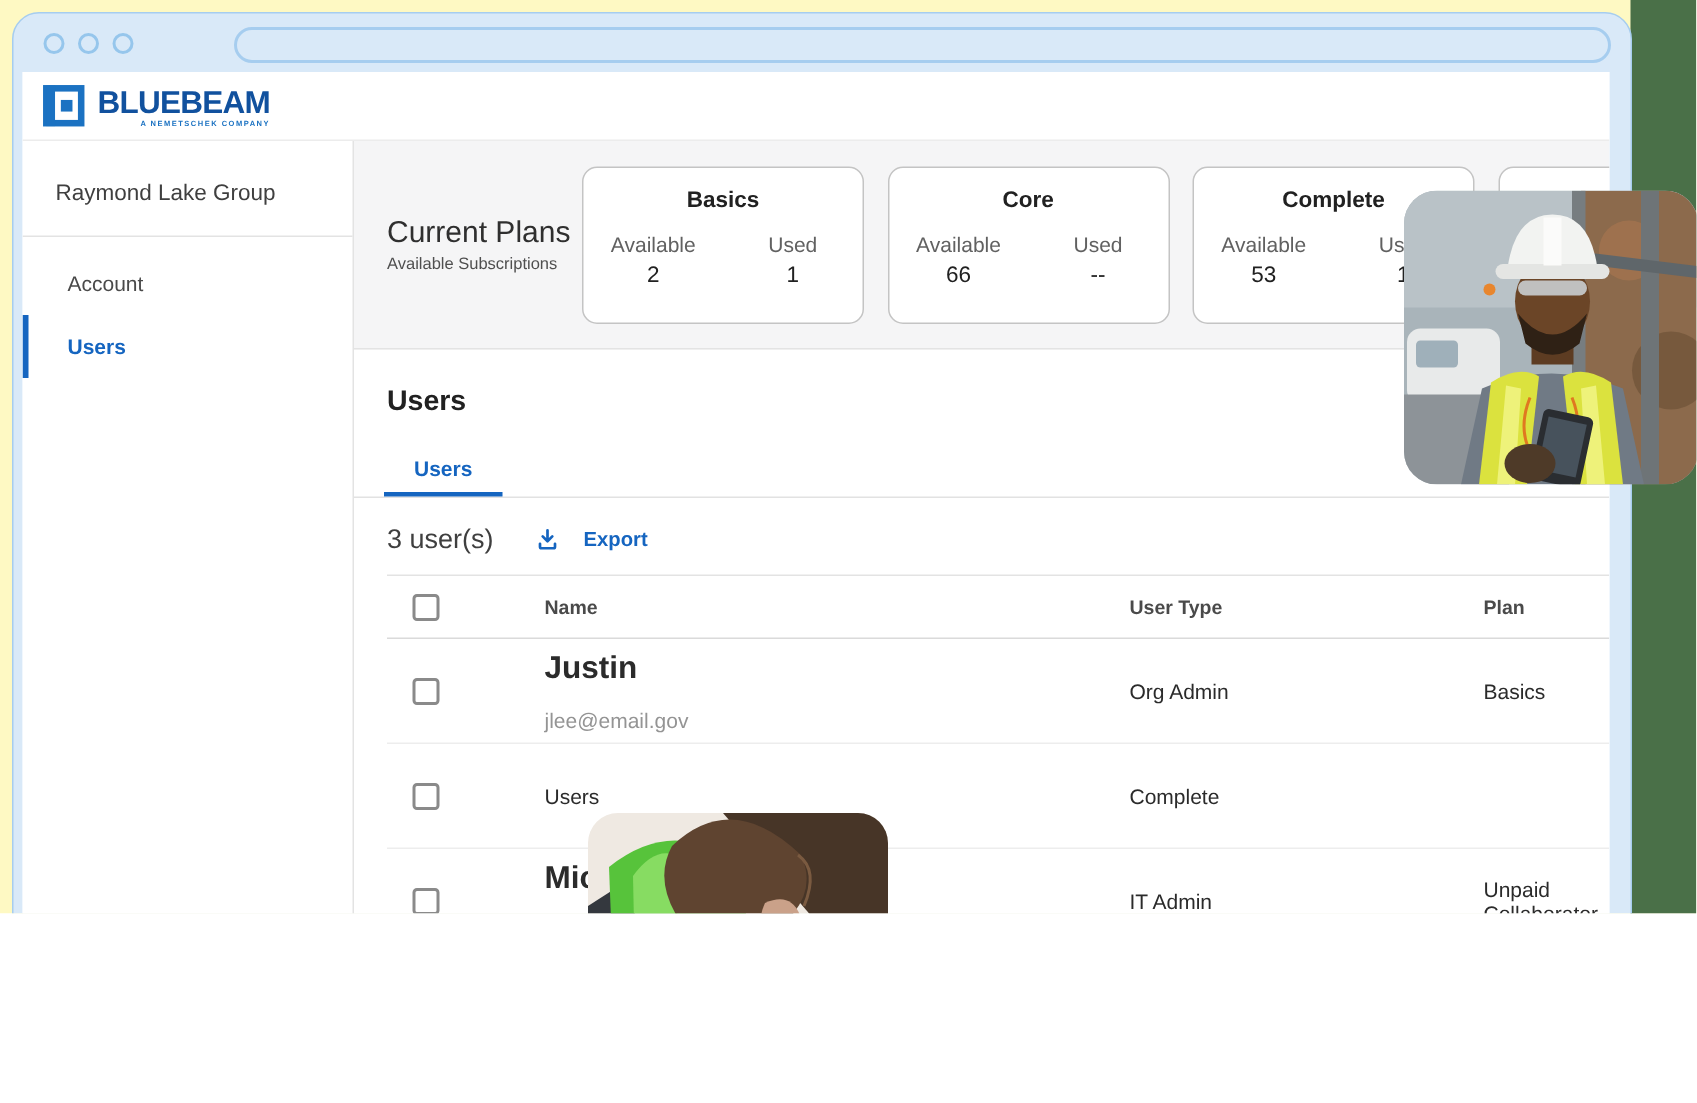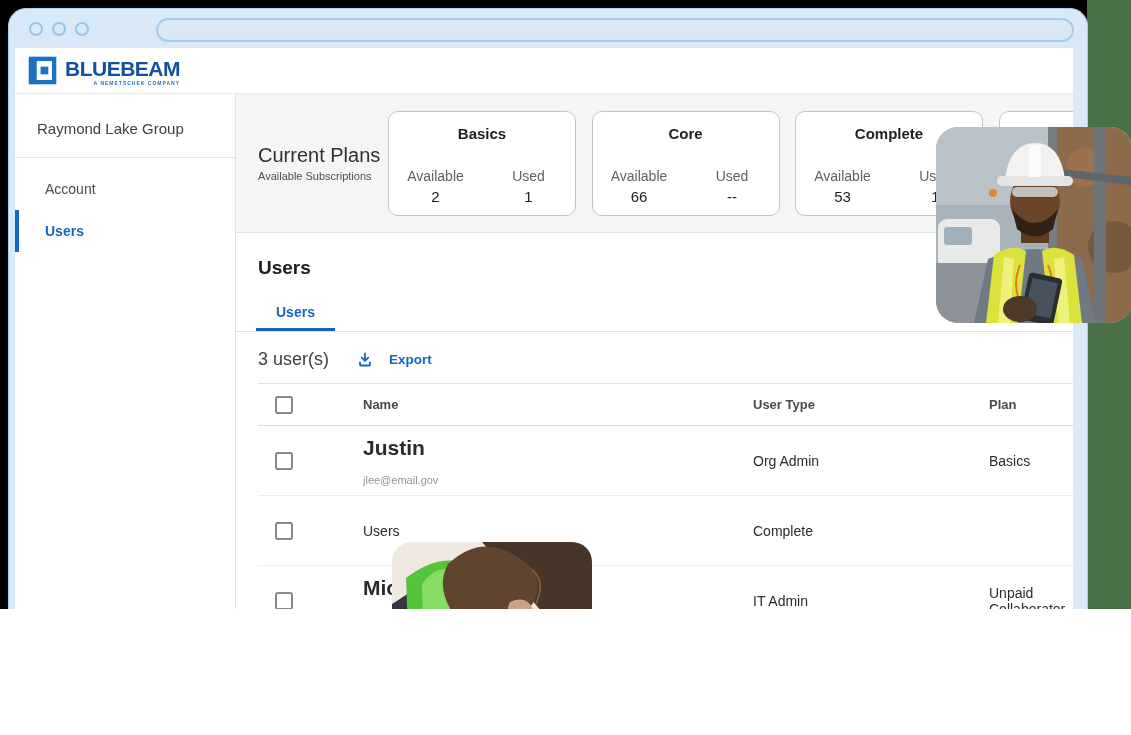--- a/index.html
+++ b/index.html
@@ -1,18 +1,18 @@
 <!DOCTYPE html>
 <html><head>
 <meta charset="utf-8">
 <style>
   * { box-sizing: border-box; margin: 0; padding: 0; }
   html,body { background:#ffffff; }
   body { font-family: "Liberation Sans", "DejaVu Sans", sans-serif; }
-  .canvas { position:relative; width:1131px; height:609px; overflow:hidden; background:#000000; }
+  .canvas { position:relative; width:1131px; height:609px; overflow:hidden; background:#fef9c3; }
 
   
   .green-right  { position:absolute; left:1087px; top:0; width:44px; height:735px; background:#4a7048; }
   .green-bottom { position:absolute; left:0; top:677px; width:1131px; height:58px; background:#4a7048; }
 
   
   .browser { position:absolute; left:8px; top:8px; width:1080px; height:669px;
              background:#d9e9f8; border:1.5px solid #a6cdef; border-radius:18px; overflow:hidden; }
   .chrome { position:absolute; left:0; top:0; right:0; height:39px; }
   .dots { position:absolute; left:20px; top:13px; display:flex; gap:9px; }
@@ -42,42 +42,42 @@
   .main { flex:1; display:flex; flex-direction:column; min-width:0; }
 
   
   .plans { height:139px; background:#f5f5f6; border-bottom:1px solid #e3e3e3; position:relative; overflow:hidden; flex:none; }
   .plans-label { position:absolute; left:22px; top:50px; }
   .plans-title { font-size:20px; color:#2f2f2f; font-weight:500; }
   .plans-sub { font-size:11px; color:#4f4f4f; margin-top:3px; }
   .cards { position:absolute; left:152px; top:17px; display:flex; gap:15.5px; }
   .card { width:188px; height:105px; background:#fff; border:1.5px solid #c4c4c4; border-radius:10px; padding-top:13px; }
   .card-title { text-align:center; font-size:15px; font-weight:bold; color:#212121; }
-  .card-cols { display:flex; margin-top:26px; }
+  .card-cols { display:flex; margin-top:13px; }
   .card-col { flex:1; text-align:center; }
   .card-lab { font-size:14px; color:#616161; }
   .card-val { font-size:15px; color:#212121; margin-top:4px; }
 
   
   .users-panel { flex:1; background:#fff; overflow:hidden; }
   .page-title { margin:24px 0 0 22px; font-size:19px; font-weight:bold; color:#212121; }
   .tabs { margin-top:19px; border-bottom:1px solid #e2e2e2; padding-left:20px; }
   .tab { display:inline-block; padding:6px 20px 8px; font-size:14px; font-weight:bold; color:#1565c0;
          border-bottom:3px solid #1565c0; cursor:pointer; }
   .toolbar { display:flex; align-items:center; gap:28px; margin:17px 0 13px 22px; }
   .count { font-size:18px; font-weight:normal; color:#3f3f3f; }
   .export-btn { display:flex; align-items:center; gap:16px; color:#1565c0; font-size:13.5px; font-weight:bold; cursor:pointer; background:none; border:none; font-family:inherit; }
 
   .utable { margin-left:22px; }
   .trow { display:grid; grid-template-columns:72px 357px 203px auto; align-items:center;gap:33px; }
   .thead { height:43px; border-top:1px solid #e3e3e3; border-bottom:1px solid #dadada; font-size:13px; font-weight:bold; color:#4a4a4a; }
   .tbody-row { height:70px; border-bottom:1px solid #ededed; }
   .cb { width:18px; height:18px; border:2px solid #8a8a8a; border-radius:3px; margin-left:17px; background:#fff; cursor:pointer; }
   .uname { font-size:21px; font-weight:bold; color:#2b2b2b; }
-  .uemail { font-size:11px; color:#949494; margin-top:14px; }
+  .uemail { font-size:14px; color:#949494; margin-top:14px; }
   .ucell { font-size:14px; color:#2b2b2b; }
 
   
   .photo { position:absolute; overflow:hidden; }
   .photo-worker { left:936px; top:127px; width:196px; height:196px; border-radius:22px; }
   .photo-woman  { left:392px; top:542px; width:200px; height:200px; border-radius:20px; }
   .photo svg { display:block; }
 </style>
 </head>
 <body>

